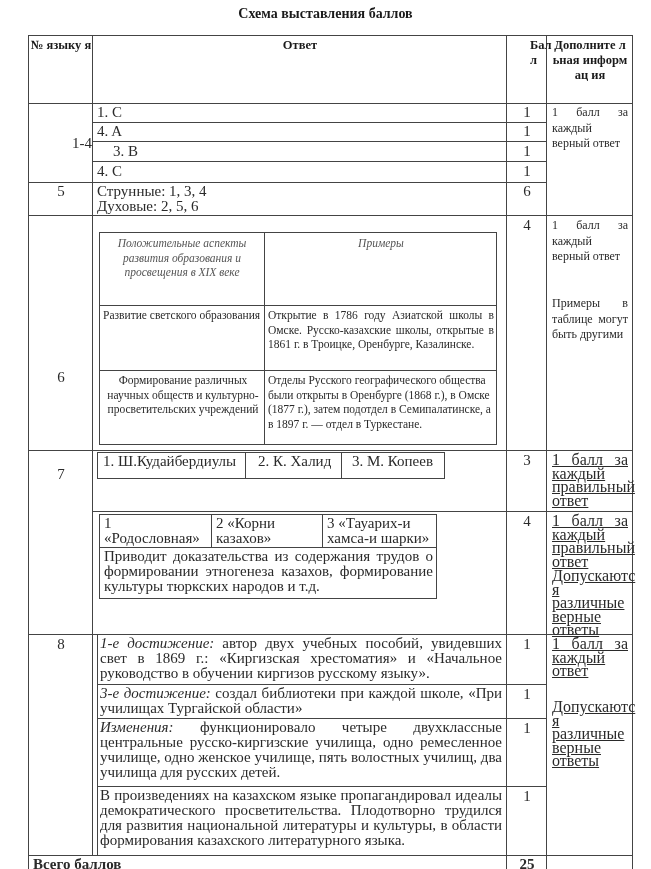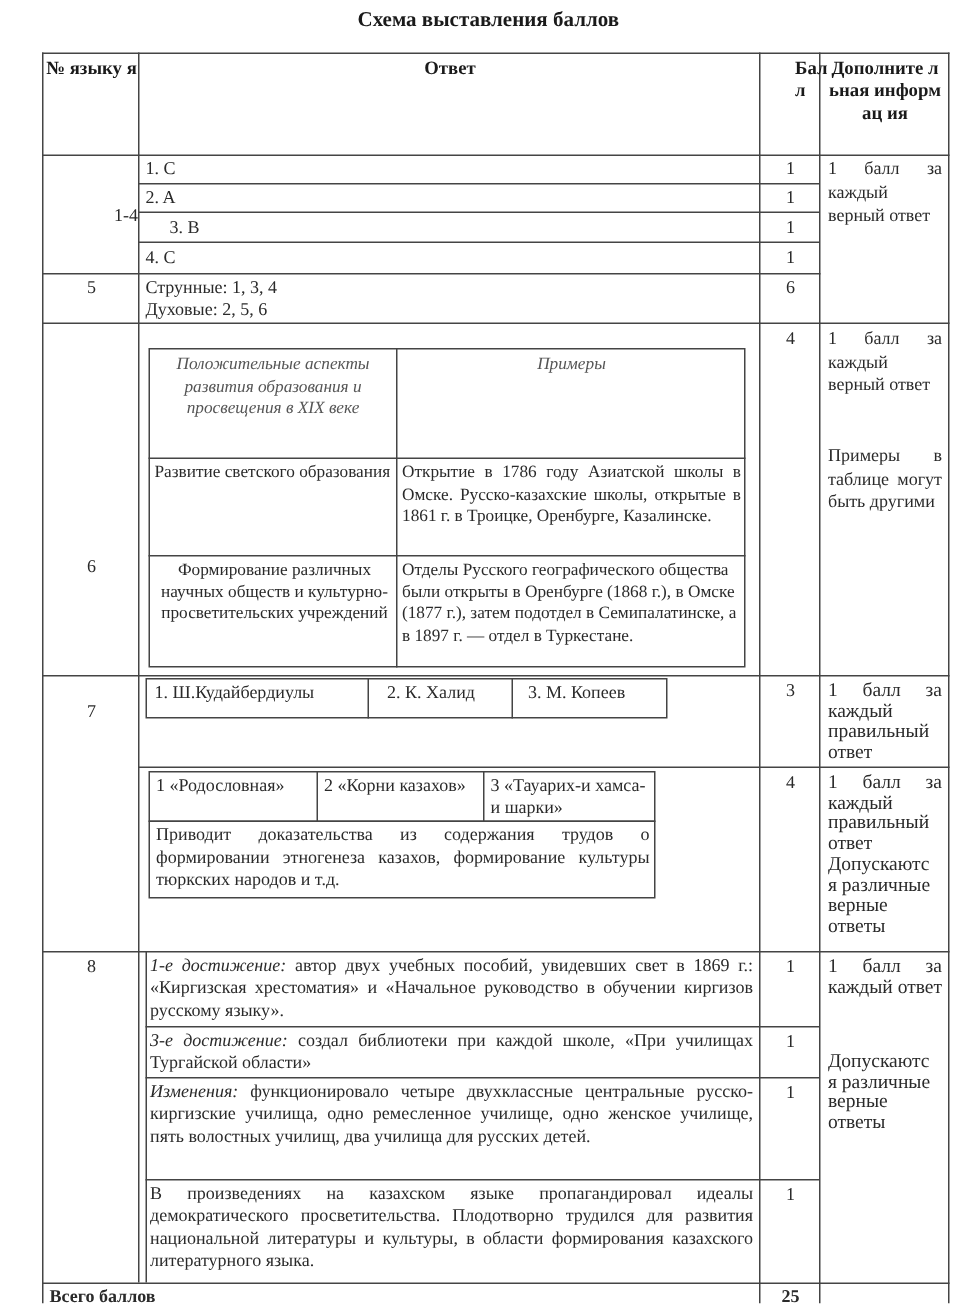--- a/index.html
+++ b/index.html
@@ -2,30 +2,30 @@
 <html><head>
 <meta charset="utf-8">
 <style>
   html, body { margin: 0; padding: 0; background: #ffffff; }
   body { width: 651px; height: 869px; position: relative; overflow: hidden;
          font-family: "Liberation Serif", "DejaVu Serif", serif; color: #2a2a2a; }
   .abs { position: absolute; box-sizing: border-box; }
   .title { left: 0; width: 651px; top: 6px; text-align: center; font-weight: bold; font-size: 14px; color: #1a1a1a; }
   .hl { position: absolute; height: 0; border-top: 1.5px solid #444; }
   .vl { position: absolute; width: 0; border-left: 1.5px solid #444; }
-  .cell { position: absolute; box-sizing: border-box; font-size: 12px; line-height: 15px; }
+  .cell { position: absolute; box-sizing: border-box; font-size: 15px; line-height: 15px; }
   .hdr { font-weight: bold; text-align: center; font-size: 12.5px; line-height: 15px; color: #1a1a1a; }
   .ctr { text-align: center; }
   .just { text-align: justify; text-align-last: left; }
   .just-full { text-align: justify; }
   .small { font-size: 11.5px; line-height: 14.5px; }
   .it { font-style: italic; }
   .box { position: absolute; box-sizing: border-box; border: 1.3px solid #444; }
   .info { font-size: 12px; line-height: 15.5px; text-align: justify; }
-  .info-small { font-size: 13px; line-height: 13.5px; }
+  .info-small { font-size: 16px; line-height: 13.5px; text-decoration: underline; }
 </style>
 </head>
 <body>
 
 <div class="abs title">Схема выставления баллов</div>
 
 <div>
 
   <div class="vl" style="left:28px; top:35px; height:834px;"></div>
   <div class="vl" style="left:92px; top:35px; height:820px;"></div>
@@ -45,21 +45,21 @@
   <div class="cell hdr" style="left:94px; top:38px; width:412px;">Ответ</div>
   <div class="cell hdr" style="left:508px; top:38px; width:38px; padding:0 22px;">Бал л</div>
   <div class="cell hdr" style="left:548px; top:38px; width:84px; padding:0 4px; word-break:break-all;">Дополните льная информац ия</div>
 
   <div class="cell ctr" style="left:30px; top:136px; width:62px;text-align:right;">1-4</div>
   <div>
     <div class="hl" style="left:92px; top:122px; width:454px;"></div>
     <div class="hl" style="left:92px; top:141px; width:454px;"></div>
     <div class="hl" style="left:92px; top:161px; width:454px;"></div>
     <div class="cell" style="left:97px; top:105px;">1. C</div>
-    <div class="cell" style="left:97px; top:124px;">2. A</div>
+    <div class="cell" style="left:97px; top:124px;">4. A</div>
     <div class="cell" style="left:97px; top:144px;margin-left:16px;">3. B</div>
     <div class="cell" style="left:97px; top:164px;">4. C</div>
     <div class="cell ctr" style="left:508px; top:105px; width:38px;">1</div>
     <div class="cell ctr" style="left:508px; top:124px; width:38px;">1</div>
     <div class="cell ctr" style="left:508px; top:144px; width:38px;">1</div>
     <div class="cell ctr" style="left:508px; top:164px; width:38px;">1</div>
   </div>
   <div class="cell info" style="left:552px; top:105px; width:76px;">1 балл за каждый верный ответ</div>
 
   <div class="cell ctr" style="left:30px; top:184px; width:62px;">5</div>

